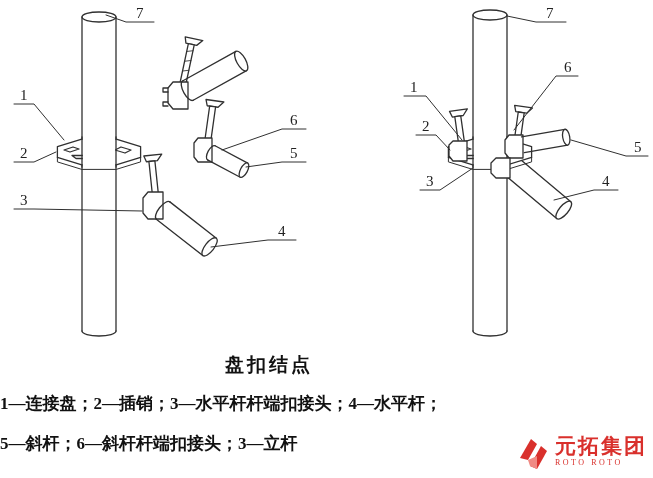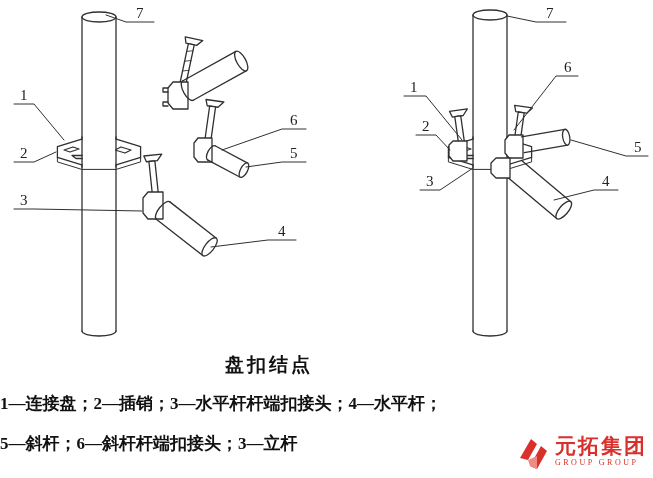--- a/index.html
+++ b/index.html
@@ -216,15 +216,15 @@
 </div>
 
 <div class="logo">
   <svg width="34" height="34" viewBox="0 0 34 34">
     <path d="M4 22 L15 3 L21 8 L12 24 Z" fill="#d9302c"></path>
     <path d="M14 30 L25 10 L31 15 L21 33 Z" fill="#d9302c"></path>
     <path d="M12 24 L21 20 L21 33 L14 30 Z" fill="#f08a84"></path>
   </svg>
   <div class="logo-text">
     <div class="logo-cn">元拓集团</div>
-    <div class="logo-en">GROUP GROUP</div>
+    <div class="logo-en">ROTO ROTO</div>
   </div>
 </div>
 
 </body></html>

